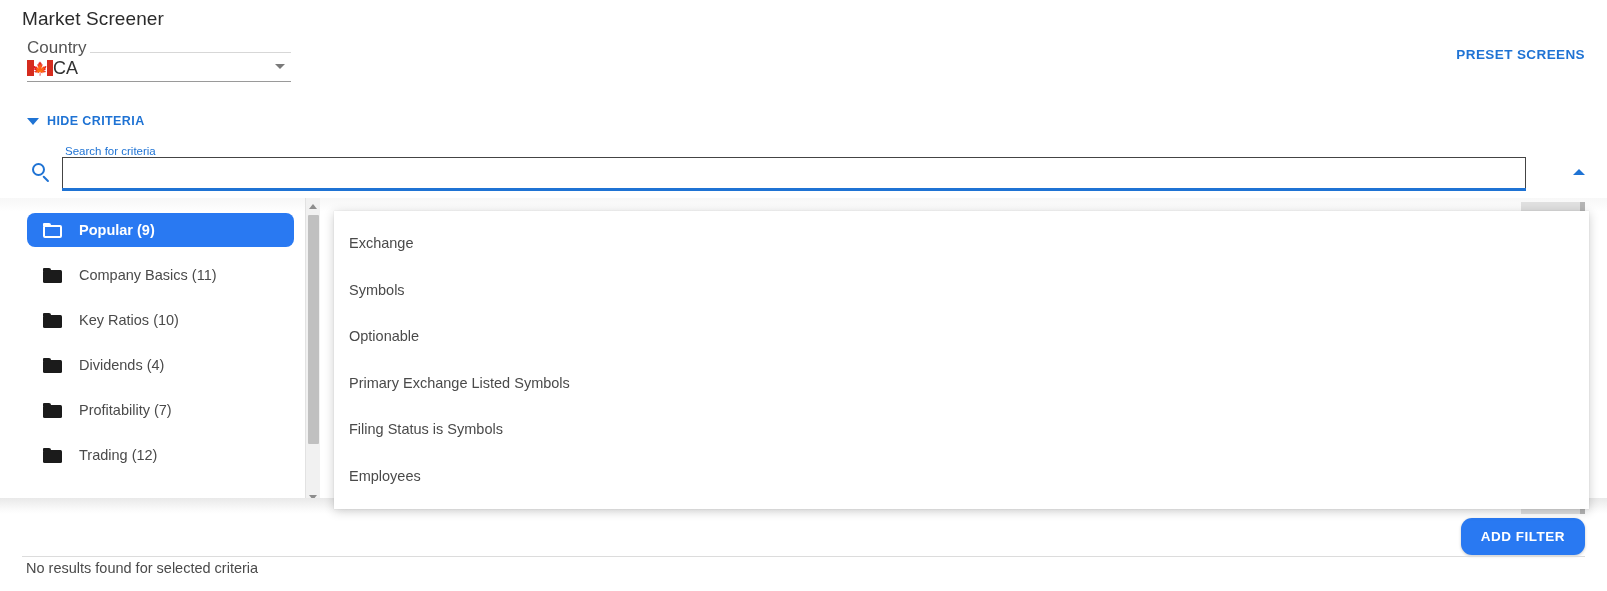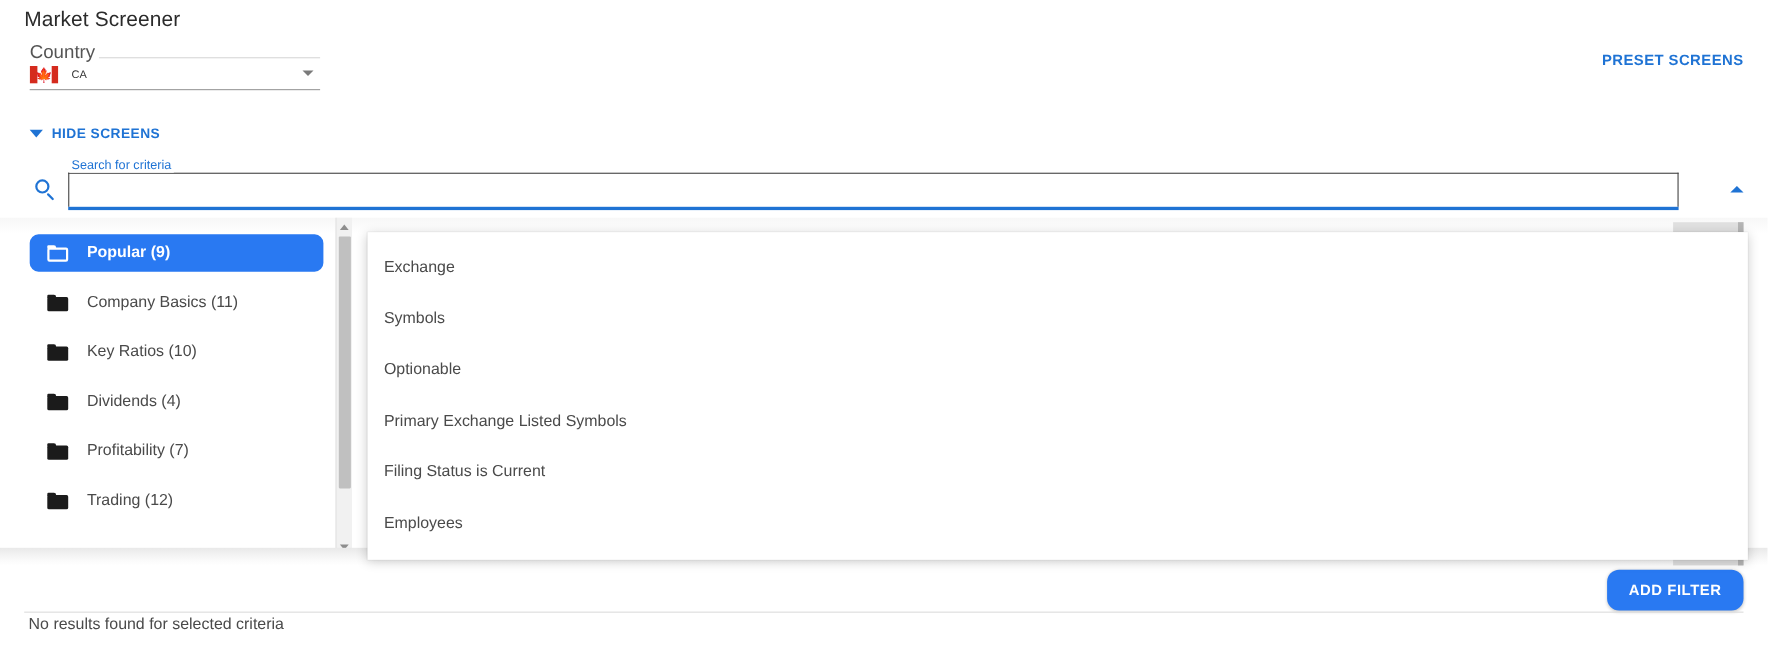--- a/index.html
+++ b/index.html
@@ -96,22 +96,21 @@
   .flag-leaf {
     position: absolute;
     left: 50%;
     top: 50%;
     transform: translate(-50%, -50%);
     color: #d52b1e;
     font-size: 13px;
     line-height: 1;
   }
   .country-value {
-    margin-left: 12px;
-    font-size: 10px;
+    font-size: 18px;
     color: #333;
   }
   .country-caret {
     position: absolute;
     right: 6px;
     top: 9px;
     width: 0; height: 0;
     border-left: 5px solid transparent;
     border-right: 5px solid transparent;
     border-top: 5px solid #7a7a7a;
@@ -439,21 +438,21 @@
       <span class="flag-ca">
         <span class="flag-leaf">🍁</span>
       </span>
       <span class="country-value">CA</span>
       <span class="country-caret"></span>
     </div>
   </div>
 
   <div class="hide-criteria">
     <span class="chev-down"></span>
-    <span>HIDE SCREENS</span>
+    <span>HIDE CRITERIA</span>
   </div>
 
   <div class="search-icon">
     <span class="ring"></span>
     <span class="handle"></span>
   </div>
   <div class="search-label">Search for criteria</div>
   <div class="search-box">
     <input class="search-input" type="text" placeholder="" style="">
   </div>
@@ -516,21 +515,21 @@
   </div>
 
   <div class="hscroll-stub"></div>
   <div class="hscroll-stub-2"></div>
 
   <div class="suggest-panel">
     <div class="suggest-item">Exchange</div>
     <div class="suggest-item">Symbols</div>
     <div class="suggest-item">Optionable</div>
     <div class="suggest-item">Primary Exchange Listed Symbols</div>
-    <div class="suggest-item">Filing Status is Current</div>
+    <div class="suggest-item">Filing Status is Symbols</div>
     <div class="suggest-item">Employees</div>
   </div>
 
   <div class="panel-bottom-shade"></div>
 
   <button class="add-filter-btn">ADD FILTER</button>
 
   <div class="footer-divider"></div>
   <div class="no-results">No results found for selected criteria</div>
 

